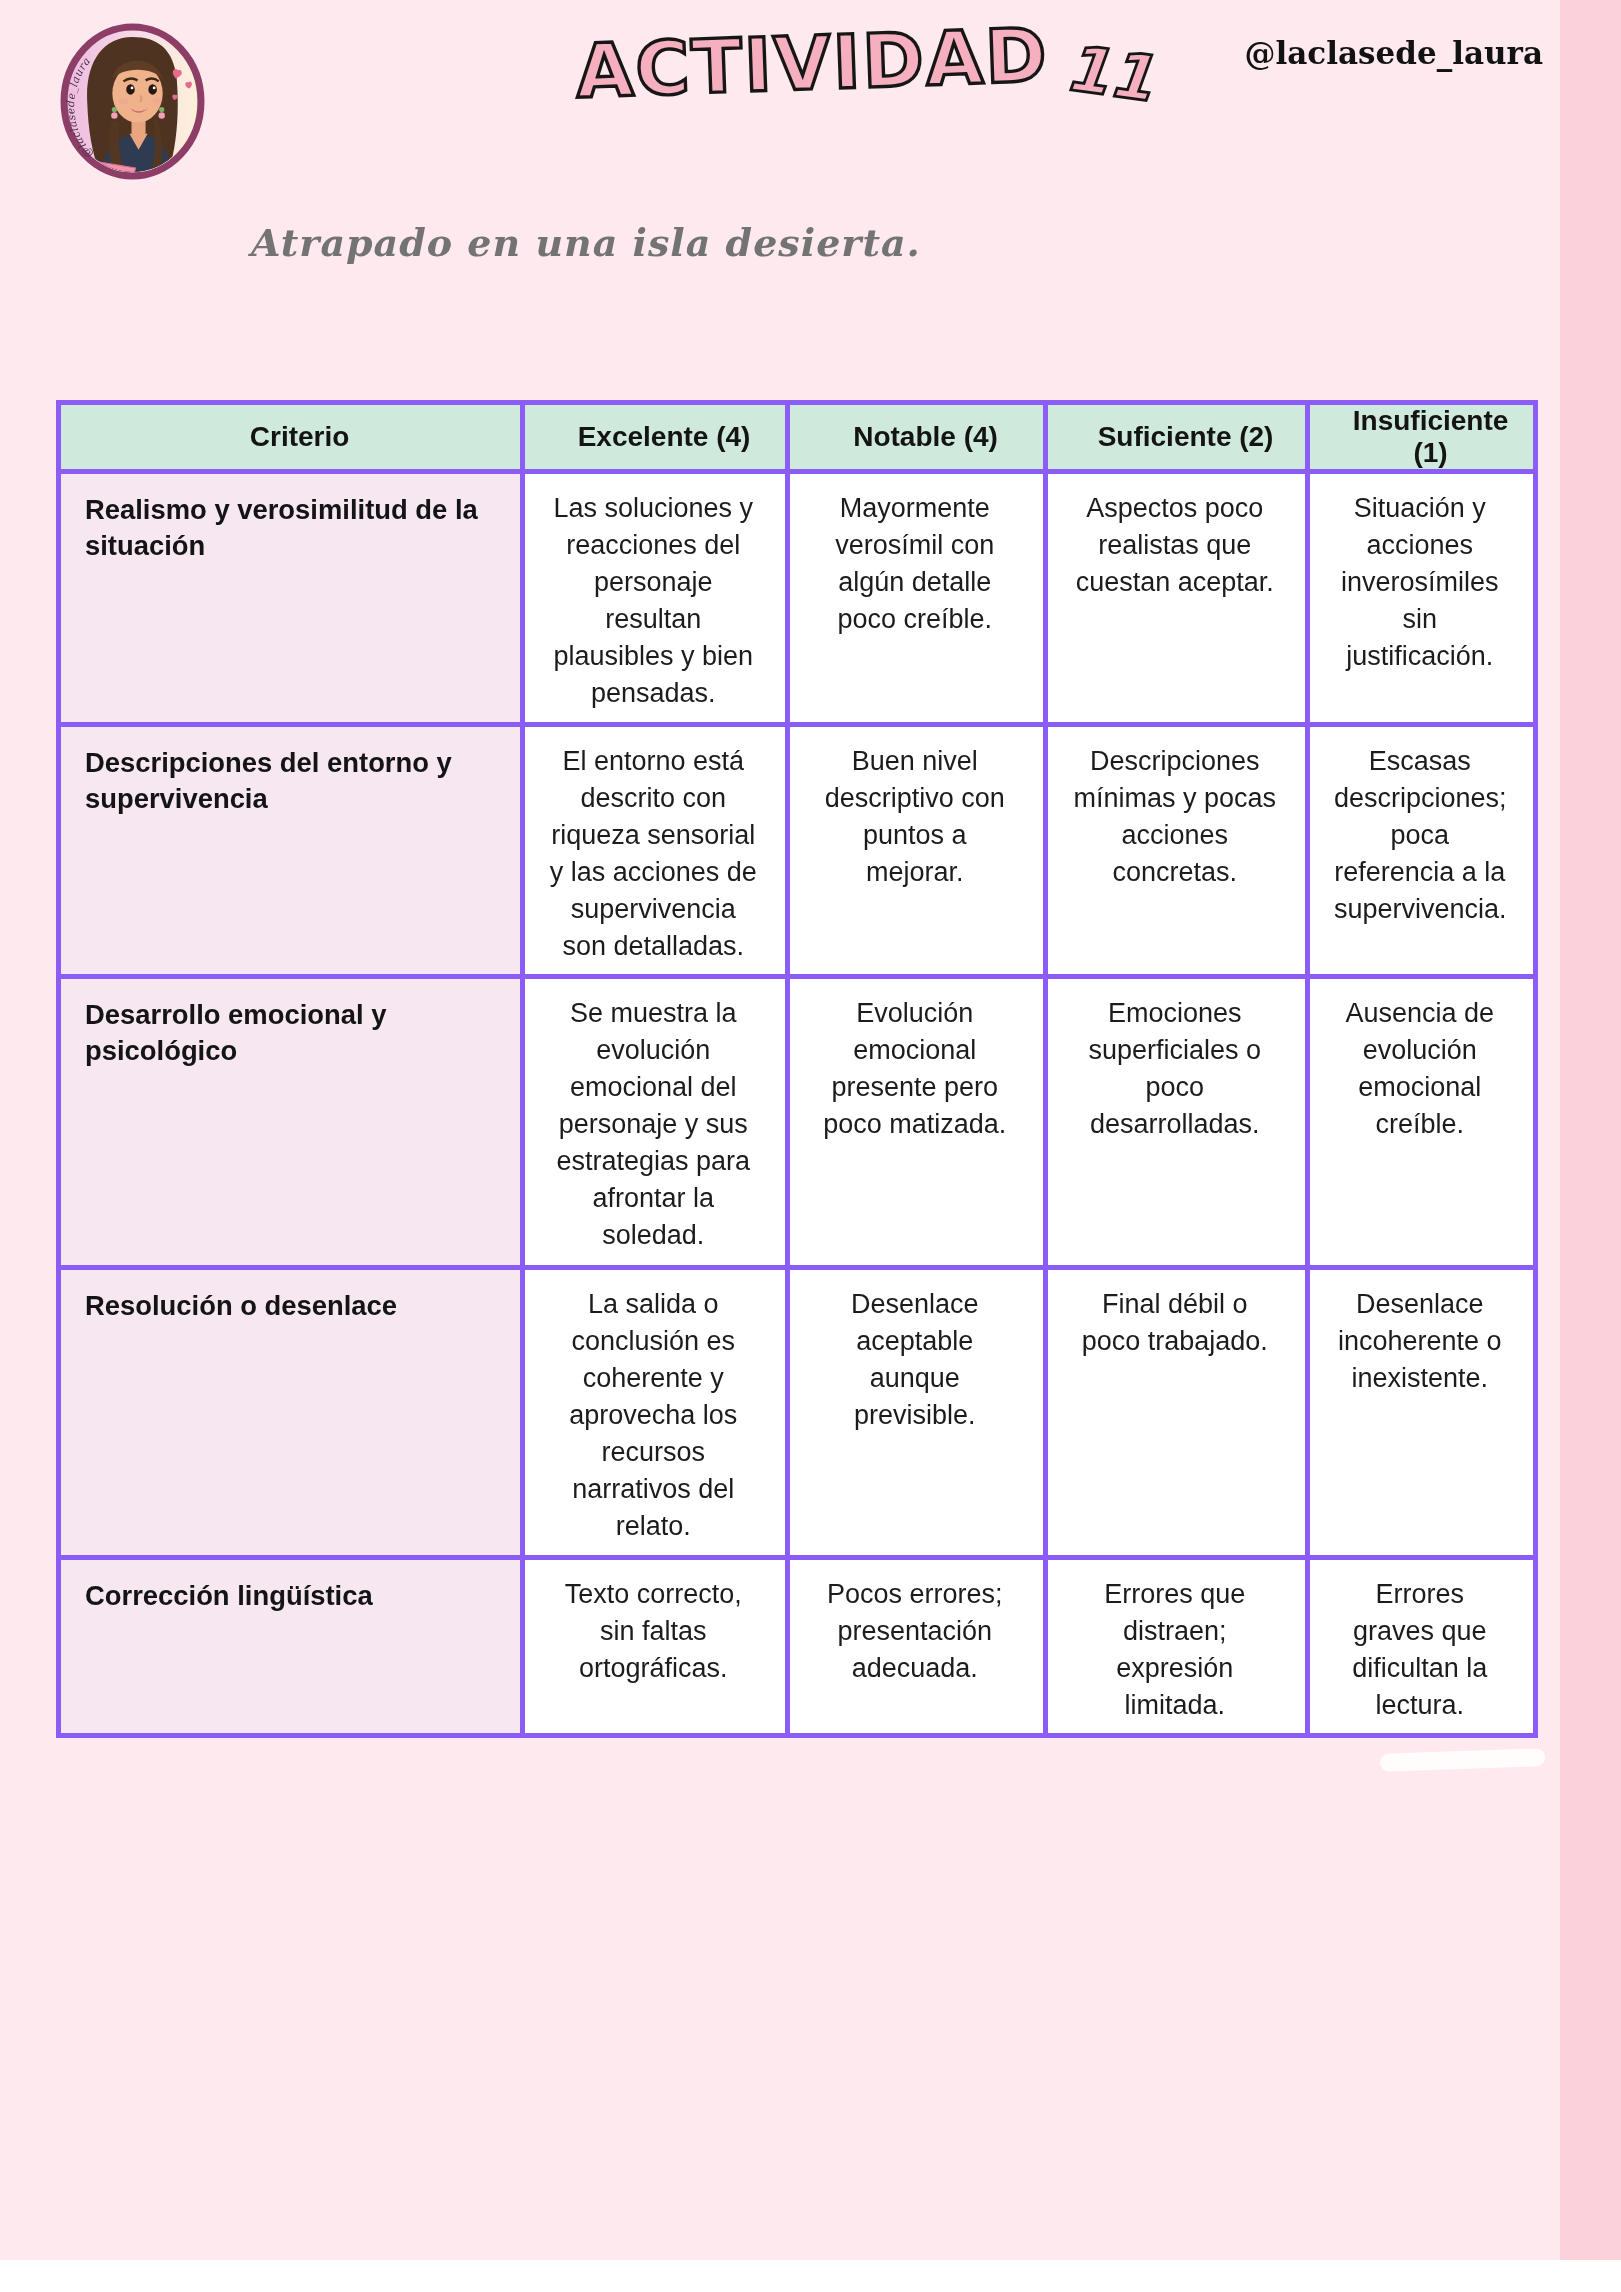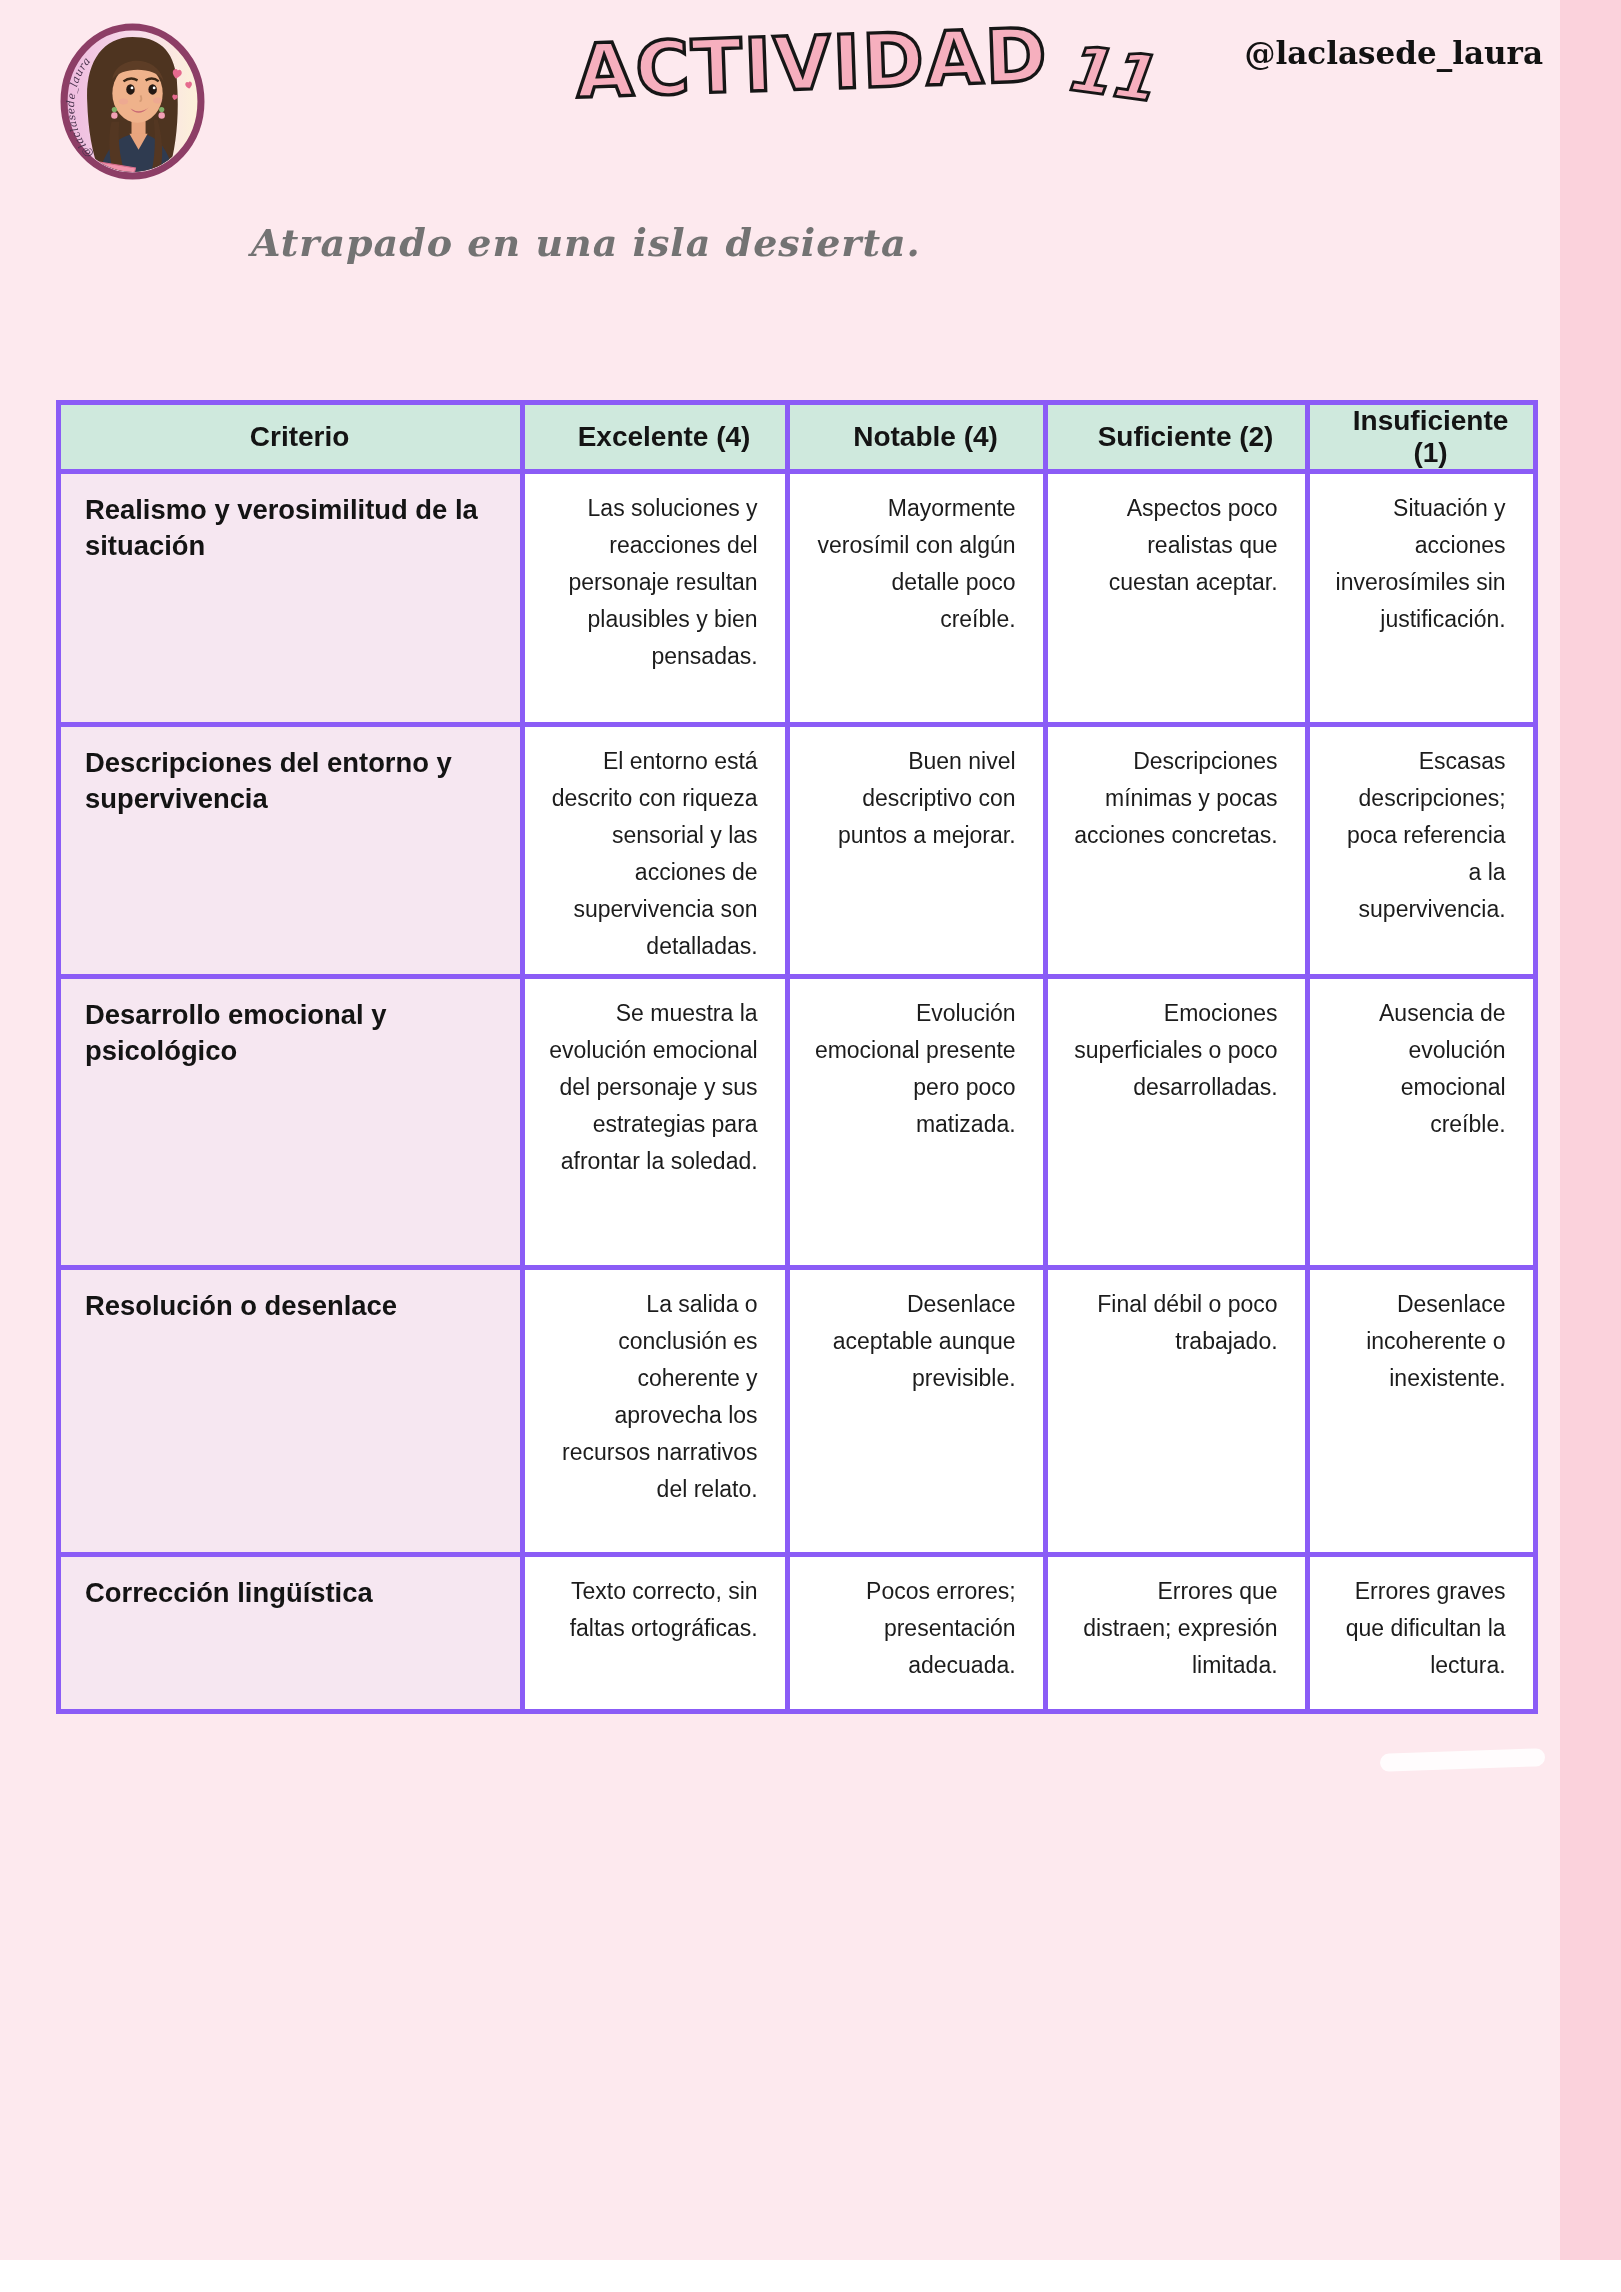--- a/index.html
+++ b/index.html
@@ -48,22 +48,22 @@
   
   .table-wrap { position:absolute; left:56px; top:400px; width:1476px; }
   table.rubric { width:1476px; table-layout:fixed; border-collapse:collapse; background:#ffffff; }
   table.rubric td, table.rubric th { border:5px solid #8b5cf6;padding-left:24px; }
   th.col-head {
     background:var(--header_bg, #cfe9dd);
     font-size:28px; font-weight:bold; text-align:center; vertical-align:middle;
     height:61px; color:#141414; padding:0 5.9px;
   }
   td.cell {
-    vertical-align:top; text-align:right;
-    font-size:23px; line-height:37px; color:#1c1c1c;
+    vertical-align:top; text-align:center;
+    font-size:27px; line-height:37px; color:#1c1c1c;
     padding:15.7px 27.4px 9.8px 19.6px; background:#ffffff;
   }
   td.crit {
     background:var(--criterion_bg, #f6e7f1);
     font-weight:bold; font-size:27.4px; line-height:36px; color:#141414;
     padding:17.6px 23.5px 9.8px 21.6px; vertical-align:top;margin-top:40px;
   }
   tr.r1 { height:253px; } tr.r2 { height:200px; } tr.r3 { height:291px; }
   tr.r4 { height:287px;border-radius:12px; } tr.r5 { height:157px; }
   .white-streak {

